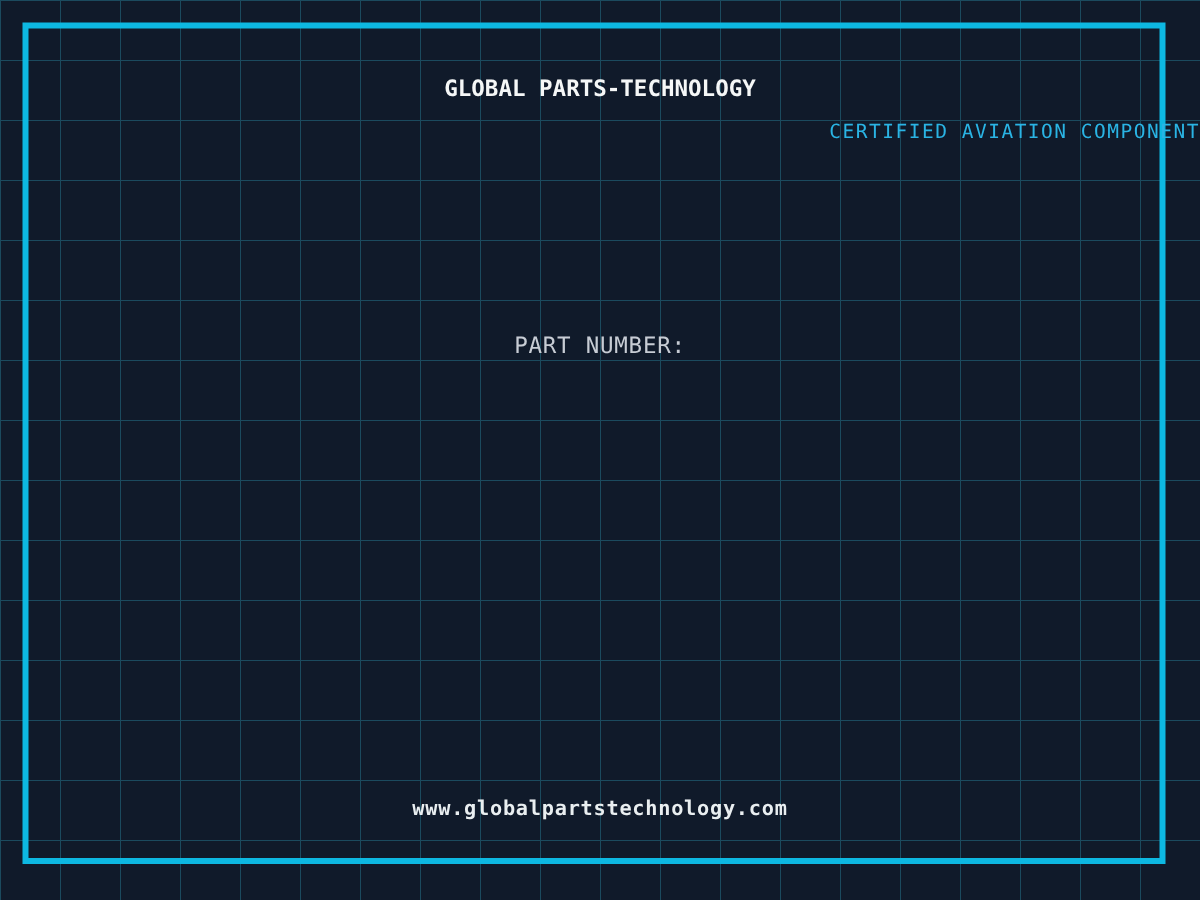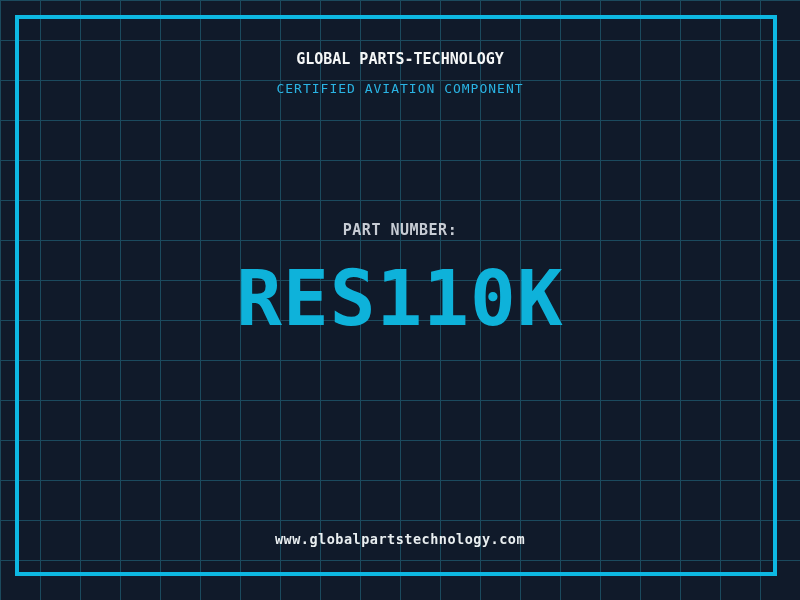--- a/index.html
+++ b/index.html
@@ -45,25 +45,26 @@
     font-size: 15px;
     font-weight: bold;
     letter-spacing: 0px;
     color: #f5f7f7;
   }
   .subtitle {
     top: 81px;
     font-size: 13px;
     letter-spacing: 1px;
     color: #2ab4e4;
+    text-align: right;
   }
   .part-label {
     top: 221px;
     font-size: 15px;
-    font-weight: bold;
+    font-weight: normal;
     letter-spacing: 0.5px;
     color: #c7ccd4;
   }
   .part-number {
     top: 261px;
     font-size: 76px;
     line-height: 76px;
     font-weight: bold;
     letter-spacing: 1px;
     color: #0eb2da;
@@ -81,16 +82,15 @@
 
 <div class="canvas">
   <div class="frame"></div>
 
   <div class="txt company">GLOBAL PARTS-TECHNOLOGY</div>
 
   <div class="txt subtitle">CERTIFIED AVIATION COMPONENT</div>
 
   <div class="txt part-label">PART NUMBER:</div>
 
-  <div class="txt part-number">RES110K</div>
 
   <div class="txt website">www.globalpartstechnology.com</div>
 </div>
 
 </body></html>

